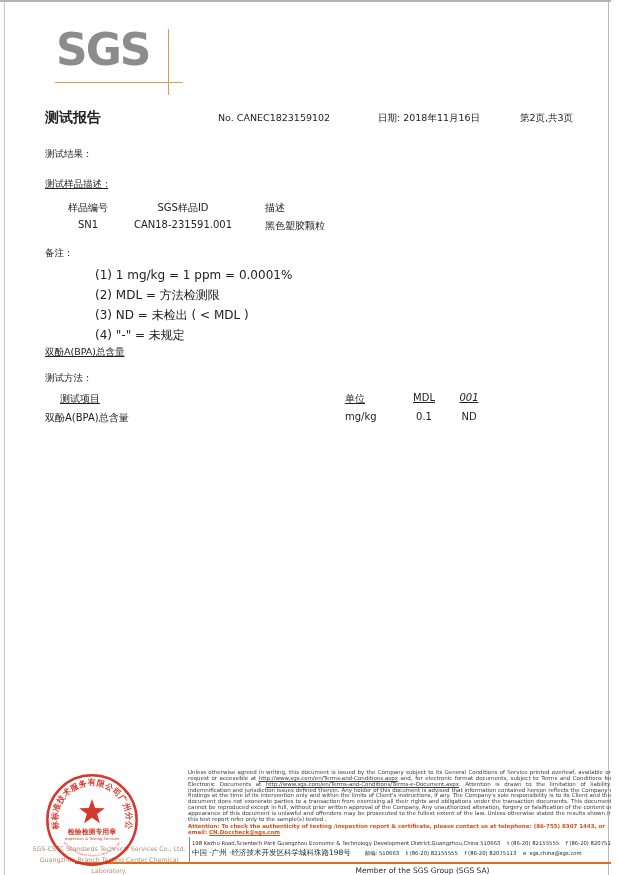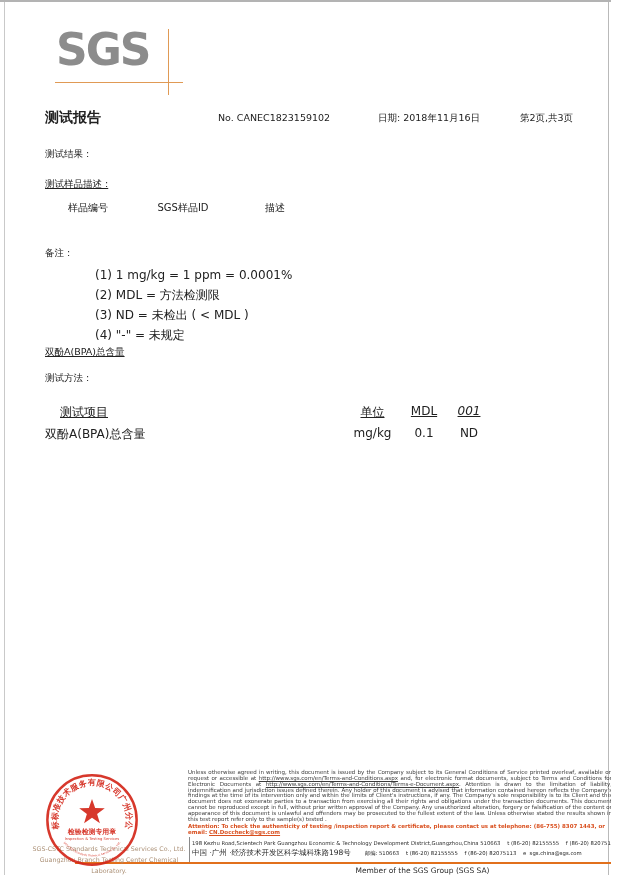--- a/index.html
+++ b/index.html
@@ -33,25 +33,25 @@
   .sample-table   { position:absolute; left:45px; top:199px; font-size:10px; }
   .sample-table .tr { display:flex; margin-bottom:4px; }
   .sample-table .c1 { width:86px;  text-align:center; }
   .sample-table .c2 { width:104px; text-align:center; }
   .sample-table .c3 { width:200px; text-align:left; padding-left:30px; }
   .remark-label   { position:absolute; left:45px; top:245px; }
   .remark-list    { position:absolute; left:95px; top:263px; font-size:12px; line-height:20px; }
   .bpa-title      { position:absolute; left:45px; top:344px; font-size:9.5px; }
   .method-label   { position:absolute; left:45px; top:370px; }
   .method-text    { position:absolute; left:120px; top:369px; width:458px; font-size:9.5px; line-height:20px; text-align:justify; }
-  .result-table   { position:absolute; left:45px; top:402px; width:445px; font-size:12px; }
+  .result-table   { position:absolute; left:45px; top:390px; width:445px; font-size:10px; }
   .result-table .tr { display:flex; margin-bottom:5px; }
   .result-table .ci { width:300px; }
   .result-table .hdr-item { padding-left:15px; }
-  .result-table .cu { width:55px; text-align:center; }
+  .result-table .cu { width:55px; }
   .result-table .cm { width:48px; text-align:center; }
   .result-table .cs { width:42px; text-align:center; }
   .it { font-style:italic; }
 
   
   .stamp { position:absolute; left:44px; top:770px; width:96px; height:96px; z-index:5; opacity:.93; }
   .company-lines { position:absolute; left:26px; top:841px; width:166px; text-align:center;
                    font-size:6.3px; line-height:11px; color:#ab9076; z-index:1; }
   .footer-divider { position:absolute; left:189px; top:835px; width:1px; height:27px; background:#8a8a8a; }
 
@@ -88,20 +88,25 @@
 
   <div class="test-result lbl">测试结果 :</div>
 
   <div class="sample-title lbl b u">测试样品描述 :</div>
 
   <div class="sample-table">
     <div class="tr">
       <div class="c1 b">样品编号</div>
       <div class="c2 b">SGS样品ID</div>
       <div class="c3 b">描述</div>
+    </div>
+    <div class="tr">
+      <div class="c1">SN1</div>
+      <div class="c2">CAN18-231591.001</div>
+      <div class="c3">黑色塑胶颗粒</div>
     </div>
   </div>
 
   <div class="remark-label lbl">备注 :</div>
   <div class="remark-list">
     <div>(1) 1 mg/kg = 1 ppm = 0.0001%</div>
     <div>(2) MDL = 方法检测限</div>
     <div>(3) ND = 未检出 ( &lt; MDL )</div>
     <div>(4) "-" = 未规定</div>
   </div>

